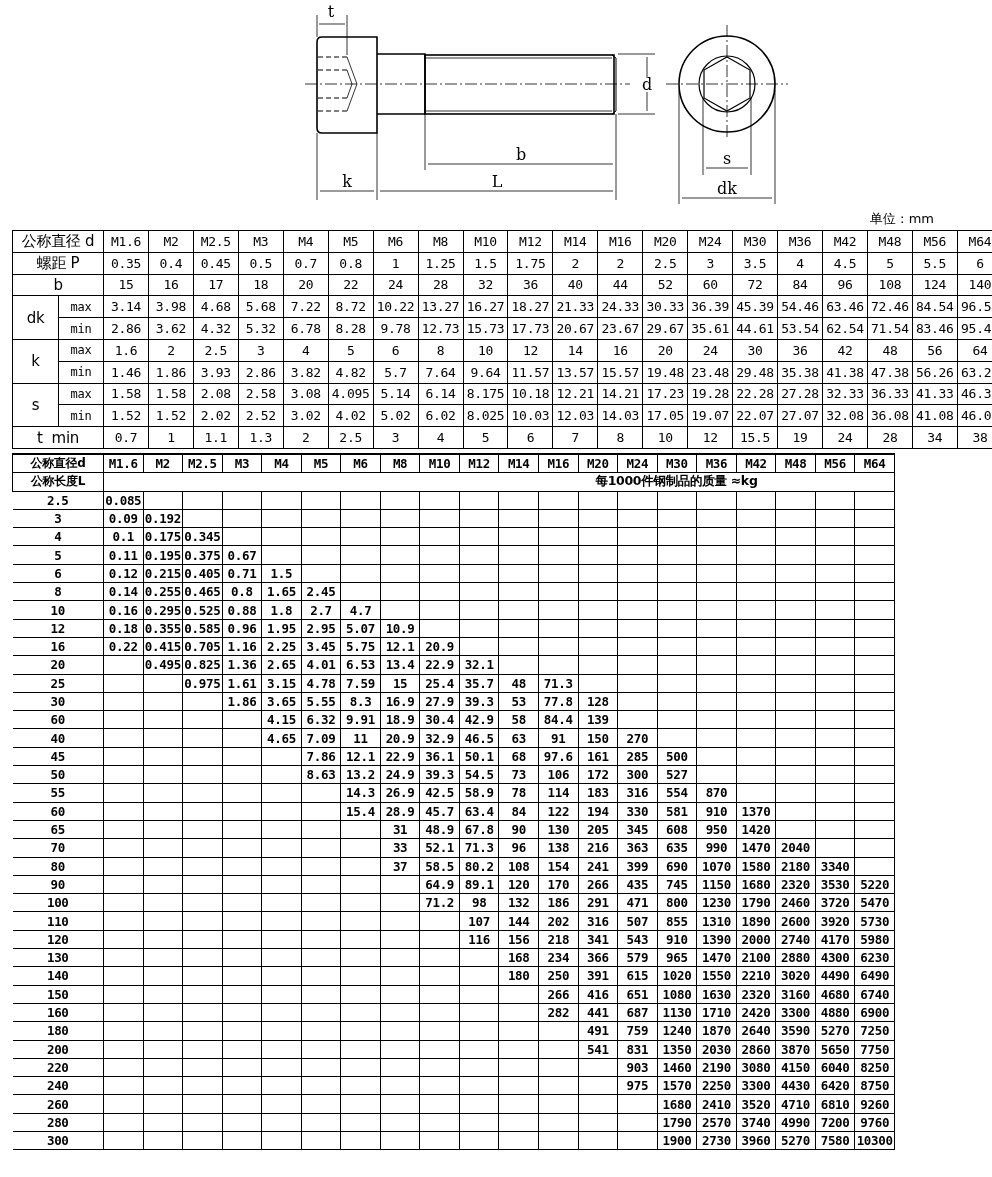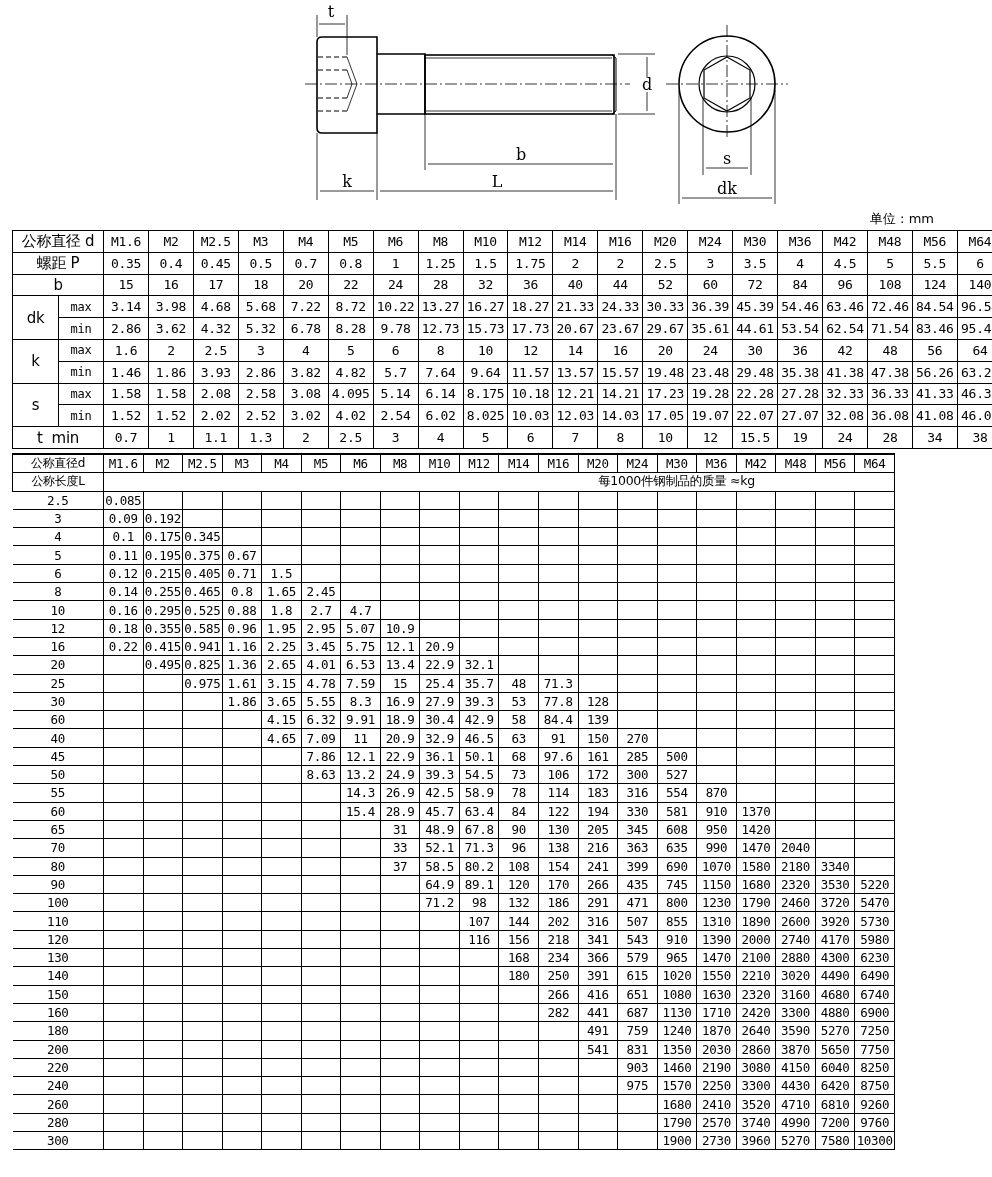--- a/index.html
+++ b/index.html
@@ -7,21 +7,21 @@
          font-family:"DejaVu Serif","Liberation Serif",serif; color:#000; }
   .drawing { position:absolute; left:0; top:0; width:992px; height:210px; }
   .unit { position:absolute; right:58px; top:210px; font-size:13px; font-family:"DejaVu Sans",sans-serif; }
   table { border-collapse:collapse; position:absolute; left:12px; table-layout:fixed;padding-left:48px; }
   td { border:1.5px solid #000; text-align:center; padding:0; font-size:13px; white-space:nowrap; overflow:hidden;
        font-family:"DejaVu Sans Mono","Liberation Mono",monospace; letter-spacing:-0.3px; }
   #spec { top:230px; width:991px; }
   #spec td { height:20.8px; }
   #spec td.lbl { font-family:"DejaVu Sans",sans-serif; font-size:15px; }
   #spec td.sub { font-size:12px;margin-top:32px; }
-  #mass { top:453px; width:883px; border-top:2px solid #000; }
+  #mass { top:453px; width:883px; border-top:2px solid #000;font-weight:bold; }
   #mass td { height:17.3px; font-size:12.5px; }
   #mass td.lbl { font-family:"DejaVu Sans",sans-serif; font-size:12px; }
   #mass td.span { text-align:center; padding-left:355px; font-family:"DejaVu Sans",sans-serif; font-size:12.5px; }
   #mass td.len { border-left:none; border-top:none; border-bottom:1px solid #000; }
 </style>
 </head>
 <body>
 
 <svg class="drawing" viewBox="0 0 992 210" xmlns="http://www.w3.org/2000/svg">
   <g stroke="#000" fill="none" stroke-width="1.6">
@@ -282,21 +282,21 @@
         <td>46.33</td>
       </tr>
       <tr>
         <td class="sub">min</td>
         <td>1.52</td>
         <td>1.52</td>
         <td>2.02</td>
         <td>2.52</td>
         <td>3.02</td>
         <td>4.02</td>
-        <td>2.54</td>
+        <td>5.02</td>
         <td>6.02</td>
         <td>8.025</td>
         <td>10.03</td>
         <td>12.03</td>
         <td>14.03</td>
         <td>17.05</td>
         <td>19.07</td>
         <td>22.07</td>
         <td>27.07</td>
         <td>32.08</td>
@@ -543,21 +543,21 @@
         <td></td>
         <td></td>
         <td></td>
         <td></td>
         <td></td>
       </tr>
       <tr>
         <td class="len">16</td>
         <td>0.22</td>
         <td>0.415</td>
-        <td>0.941</td>
+        <td>0.705</td>
         <td>1.16</td>
         <td>2.25</td>
         <td>3.45</td>
         <td>5.75</td>
         <td>12.1</td>
         <td>20.9</td>
         <td></td>
         <td></td>
         <td></td>
         <td></td>

